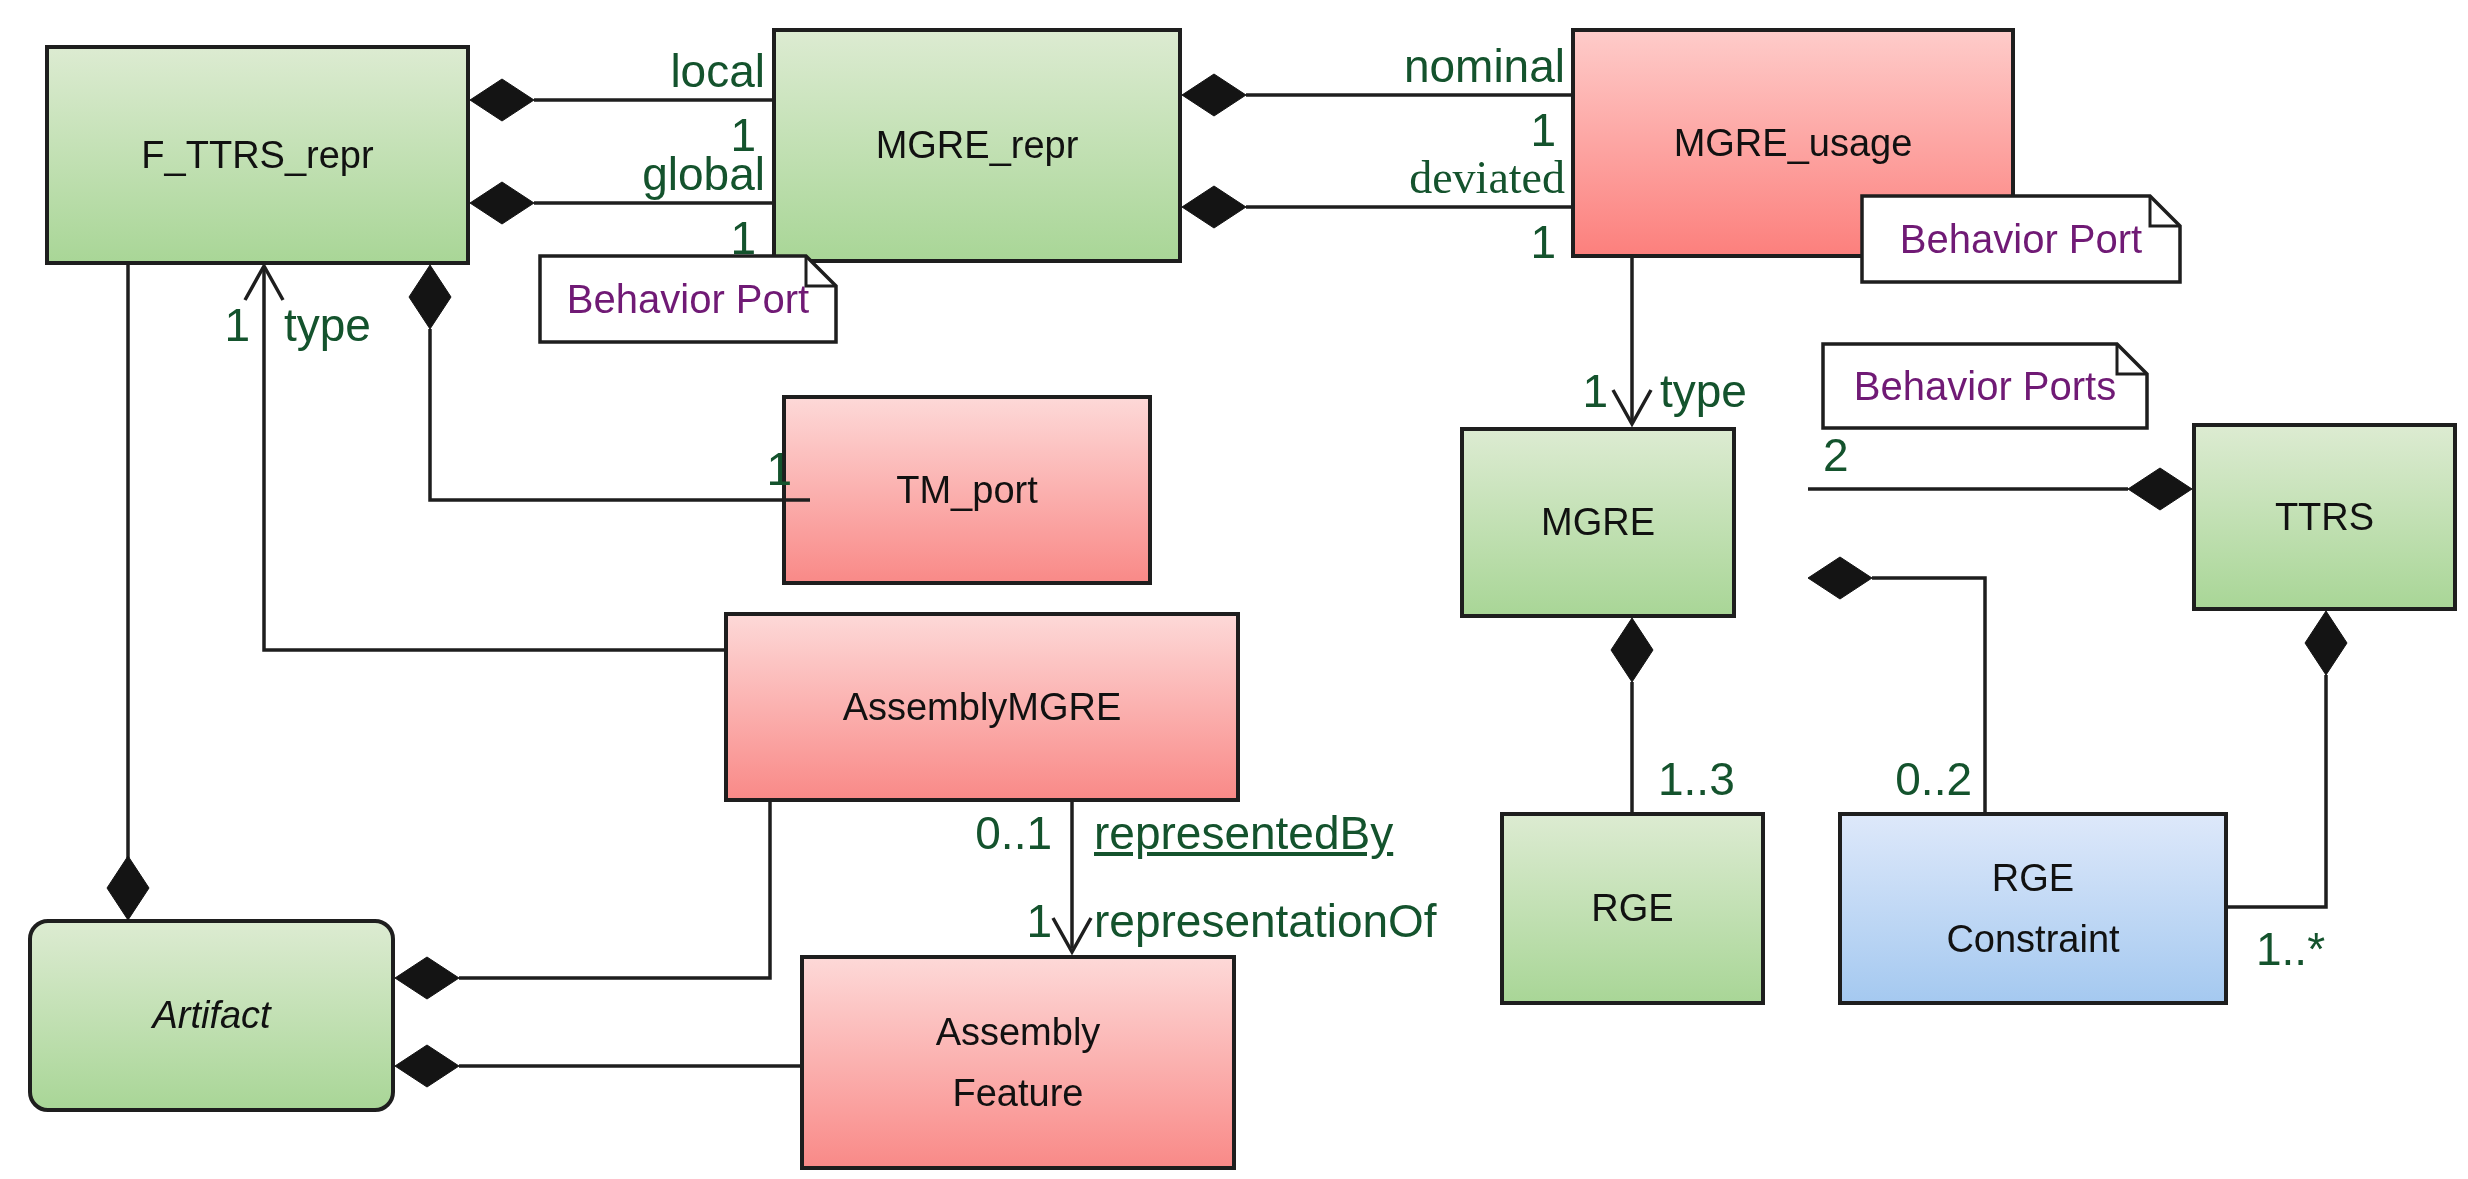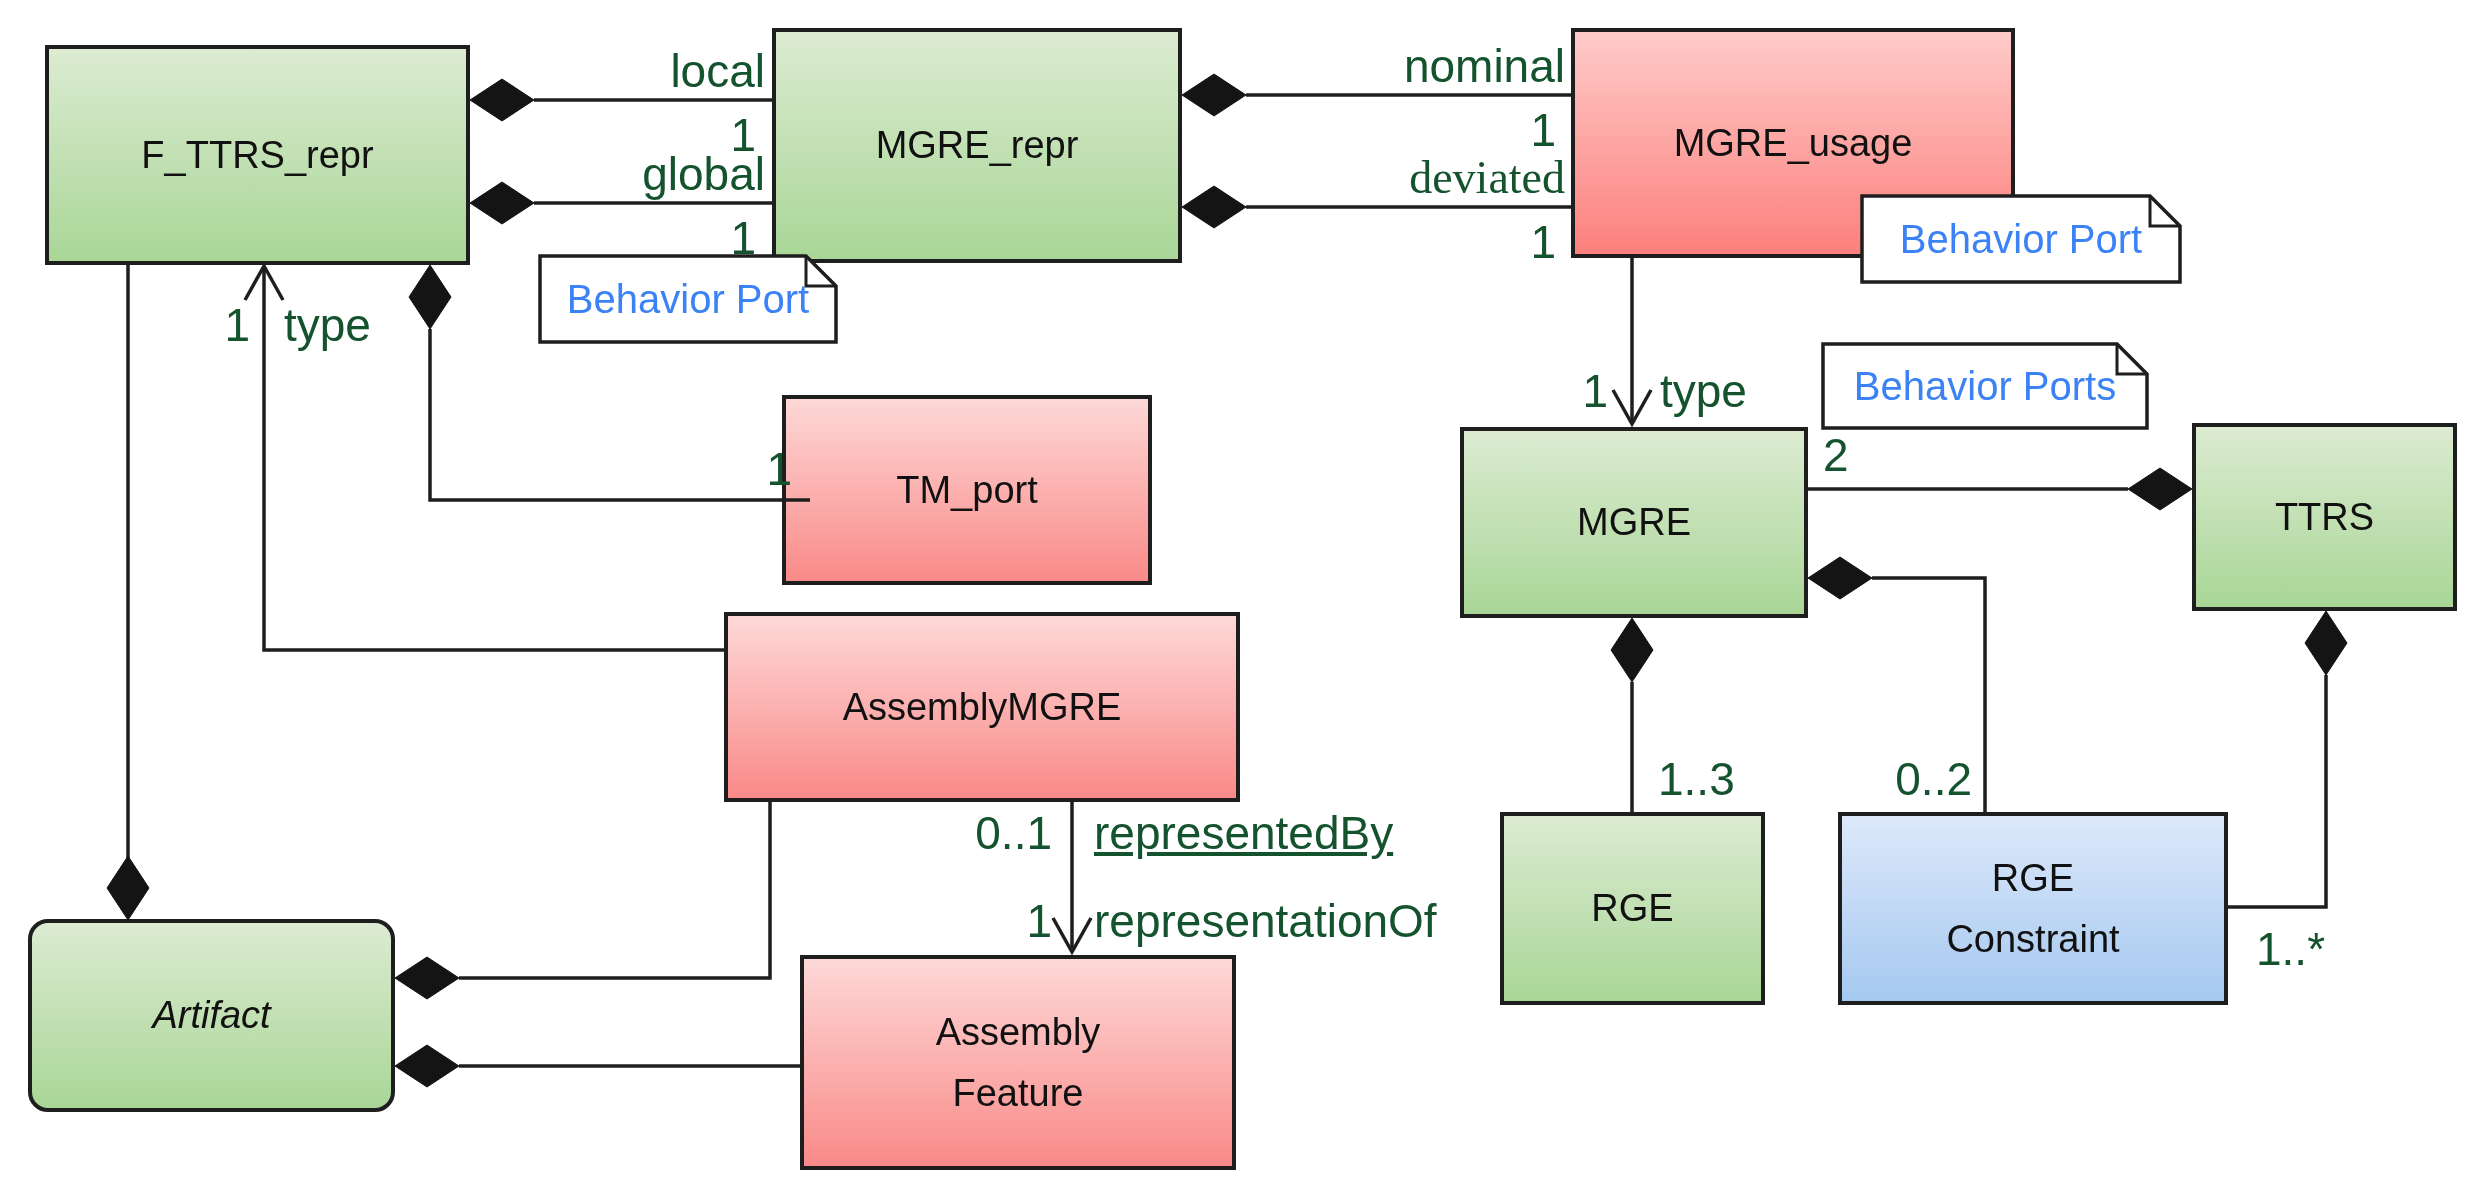--- a/index.html
+++ b/index.html
@@ -24,38 +24,38 @@
   }
   .green { background:linear-gradient(180deg,#dcebd1 0%,#a9d697 100%); }
   .red   { background:linear-gradient(180deg,#fdd8d7 0%,#f98a88 100%); }
   .redstrong { background:linear-gradient(180deg,#fecbc9 0%,#fc807d 100%); }
   .blue  { background:linear-gradient(180deg,#dde8fa 0%,#a5c9f0 100%); }
 
   #box-f-ttrs            { left:45px;   top:45px;  width:425px; height:220px; }
   #box-mgre-repr         { left:772px;  top:28px;  width:410px; height:235px; }
   #box-mgre-usage        { left:1571px; top:28px;  width:444px; height:230px; }
   #box-tm-port           { left:782px;  top:395px; width:370px; height:190px; }
-  #box-mgre              { left:1460px; top:427px; width:348px; height:191px; }
+  #box-mgre              { left:1460px; top:427px; width:276px; height:191px; }
   #box-ttrs              { left:2192px; top:423px; width:265px; height:188px; }
   #box-assembly-mgre     { left:724px;  top:612px; width:516px; height:190px; }
   #box-rge               { left:1500px; top:812px; width:265px; height:193px; }
   #box-rge-constraint    { left:1838px; top:812px; width:390px; height:193px; }
   #box-artifact          { left:28px;   top:919px; width:367px; height:193px; font-style:italic;border-radius:20px; }
   #box-assembly-feature  { left:800px;  top:955px; width:436px; height:215px; }
 
   svg#wires { position:absolute; left:0; top:0; z-index:2; }
   .wire { stroke:#1e1e1e; stroke-width:3.5; fill:none; }
   .diamond { fill:#141414; stroke:#141414; }
   .noteshape { fill:#ffffff; stroke:#1e1e1e; stroke-width:3.5; }
   .notefold  { fill:none; stroke:#1e1e1e; stroke-width:3; }
 
   .notelabel {
     position:absolute; z-index:3;
     display:flex; align-items:center; justify-content:center;
-    font-size:40px; color:#3b82f6; text-align:center;
+    font-size:40px; color:#701a75; text-align:center;
   }
   #note-bp-left-label  { left:540px;  top:256px; width:296px; height:86px; }
   #note-bp-right-label { left:1862px; top:196px; width:318px; height:86px; }
   #note-bps-label      { left:1823px; top:344px; width:324px; height:84px; }
 
   .elabel {
     position:absolute; z-index:3;
     font-size:46px; line-height:50px;
     white-space:nowrap; color:#14532d;
   }

